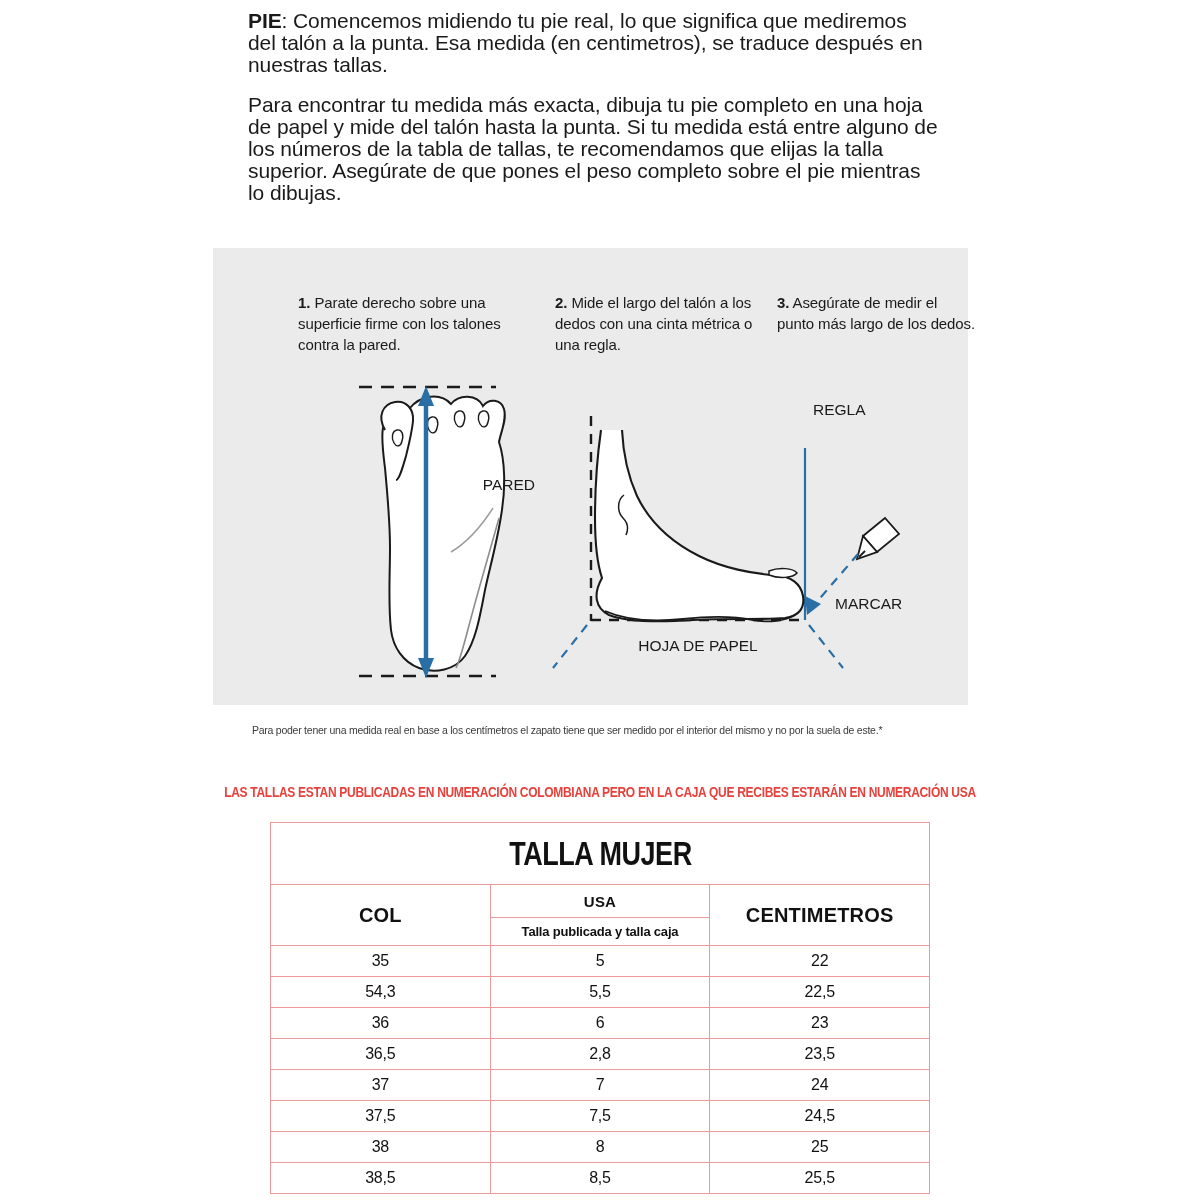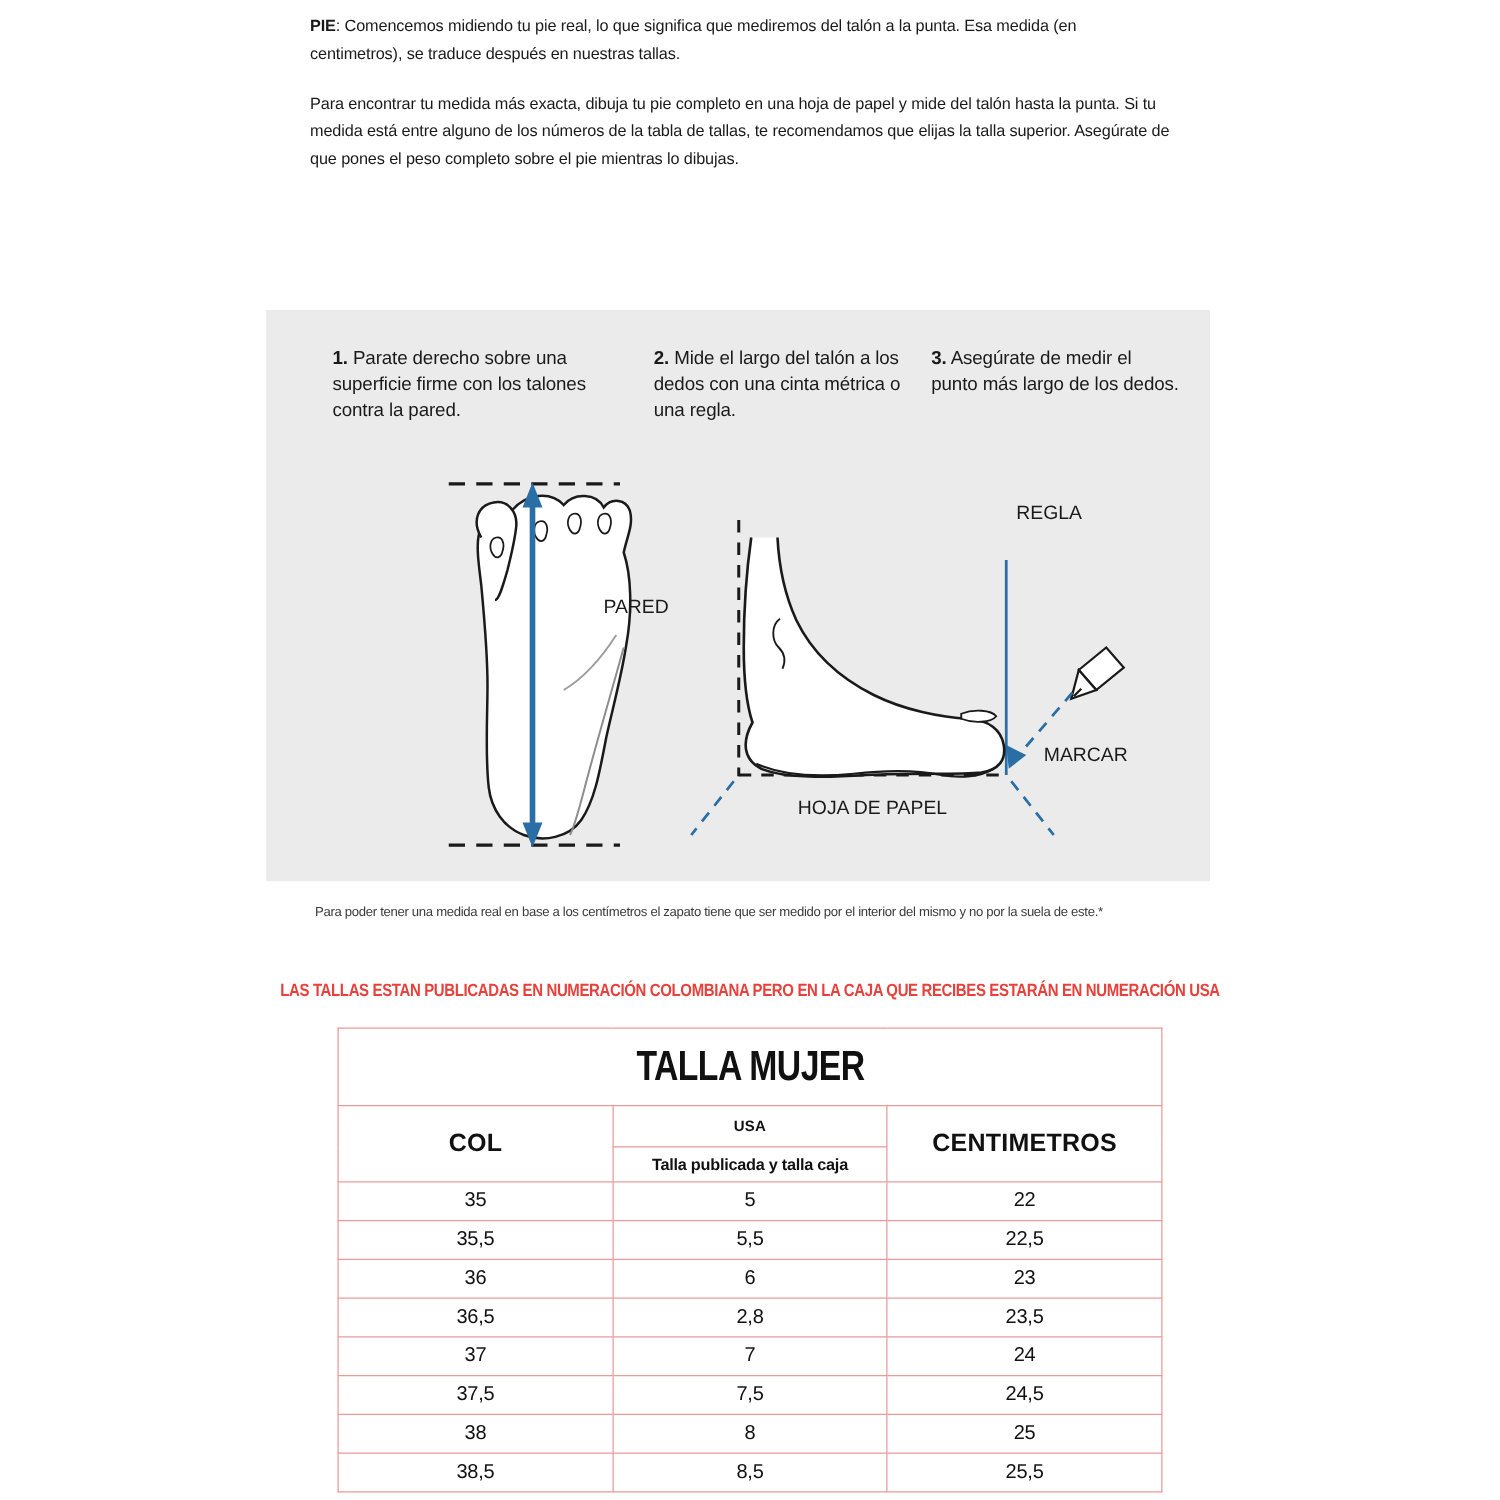--- a/index.html
+++ b/index.html
@@ -11,42 +11,43 @@
     overflow: hidden;
   }
   .page { position: relative; width: 1200px; height: 1200px; background:#fff; }
 
   
   .intro {
     position: absolute;
     left: 248px; top: 10px;
     width: 690px;
     color: #1a1a1a;
-    font-size: 13px;
+    font-size: 21px;
     line-height: 22px;
     letter-spacing: -0.1px;
   }
   .intro p { margin: 0 0 18px 0; }
   .intro b { font-weight: 700; }
 
   
   .panel {
     position: absolute;
     left: 213px; top: 248px;
     width: 755px; height: 457px;
     background: #ebebeb;
   }
   .steps { position: absolute; left: 0; top: 0; width: 100%; }
   .step {
     position: absolute;
-    top: 28px;
+    top: 44px;
     font-size: 15px;
     line-height: 21px;
     color: #1a1a1a;
     letter-spacing: -0.1px;
+    margin-left: 32px;
   }
   .step b { font-weight: 700; }
   .step-1 { left: 53px; width: 205px; }
   .step-2 { left: 310px; width: 205px; }
   .step-3 { left: 532px; width: 200px; }
 
   .figure { position: absolute; left: 0; top: 120px; width: 755px; height: 337px; }
 
   
   .footnote {
@@ -100,21 +101,21 @@
   }
   .t-title span { display:inline-block; transform: scaleX(0.9) scaleY(1.12); }
   .t-col, .t-cm {
     height: 57px;
     font-size: 20px;
     font-weight: 700;
     letter-spacing: 0.2px;
   }
   .t-usa {
     height: 33px;
-    font-size: 12px;
+    font-size: 15px;
     font-weight: 700;
     letter-spacing: 0.2px;
   }
   .t-usa-sub {
     height: 28px;
     font-size: 13px;
     font-weight: 700;
     color: #e8413c;
     letter-spacing: -0.2px;
   }
@@ -265,21 +266,21 @@
           <th class="t-usa-sub">Talla publicada y talla caja</th>
         </tr>
       </thead>
       <tbody id="sizes-body">
           <tr>
             <td class="col-a">35</td>
             <td class="col-b">5</td>
             <td class="col-c">22</td>
           </tr>
           <tr>
-            <td class="col-a">35,5</td>
+            <td class="col-a">54,3</td>
             <td class="col-b">5,5</td>
             <td class="col-c">22,5</td>
           </tr>
           <tr>
             <td class="col-a">36</td>
             <td class="col-b">6</td>
             <td class="col-c">23</td>
           </tr>
           <tr>
             <td class="col-a">36,5</td>

